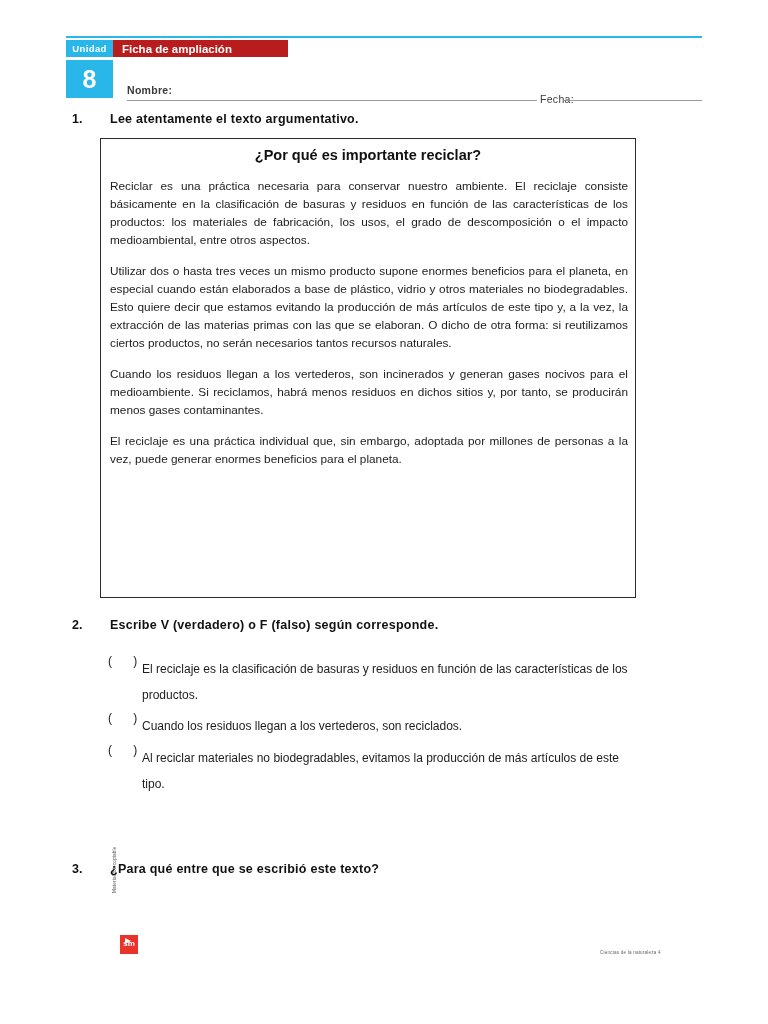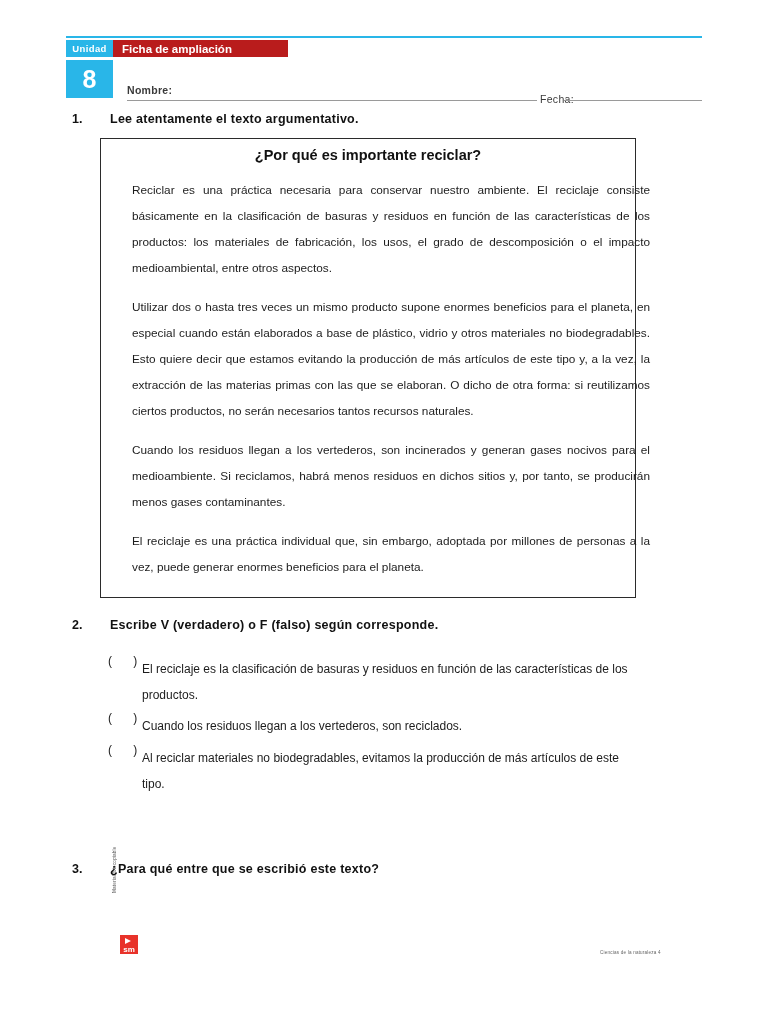--- a/index.html
+++ b/index.html
@@ -163,25 +163,24 @@
     font-size: 14.5px;
     font-weight: bold;
     color: #111;
   }
   .tb-body {
     position: absolute;
     left: 9px;
     top: 38px;
     width: 518px;
     font-size: 11.8px;
-    line-height: 26px;
+    line-height: 18px;
     color: #1c1c1c;
     text-align: justify;
     text-justify: inter-word;
-    margin-left: 22px;
   }
   .tb-body p {
     margin: 0 0 13px 0;
   }
   .tb-source {
     position: absolute;
     left: 70px;
     top: 402px;
     width: 460px;
     font-size: 10.2px;
@@ -233,21 +232,21 @@
     top: 935px;
     width: 18px;
     height: 19px;
     background: #e8322a;
     color: #fff;
     font-size: 8px;
     font-weight: bold;
     display: flex;
     align-items: flex-end;
     justify-content: center;
-    padding-bottom: 0;
+    padding-bottom: 6px;
     box-sizing: border-box;
   }
   .sm-logo .tick {
     position: absolute;
     left: 5px;
     top: 3px;
     width: 0; height: 0;
     border-left: 6px solid #fff;
     border-top: 3.5px solid transparent;
     border-bottom: 3.5px solid transparent;

